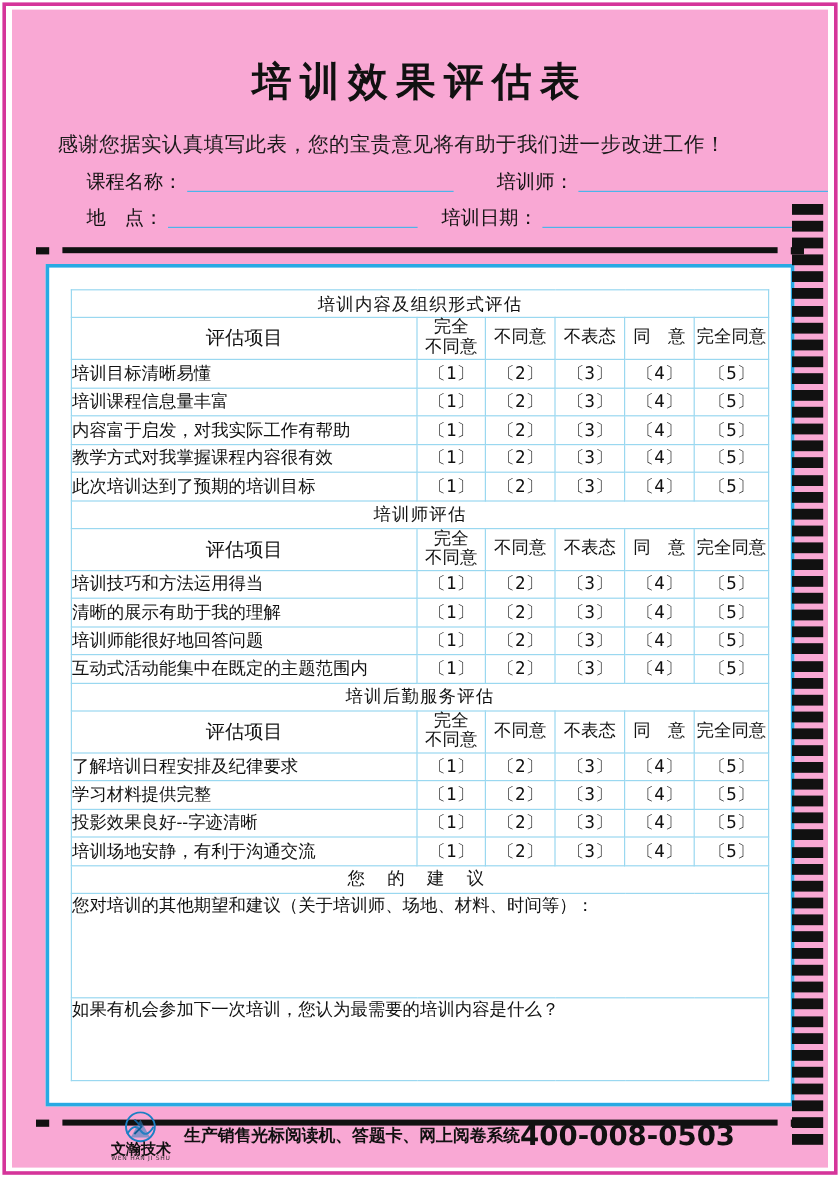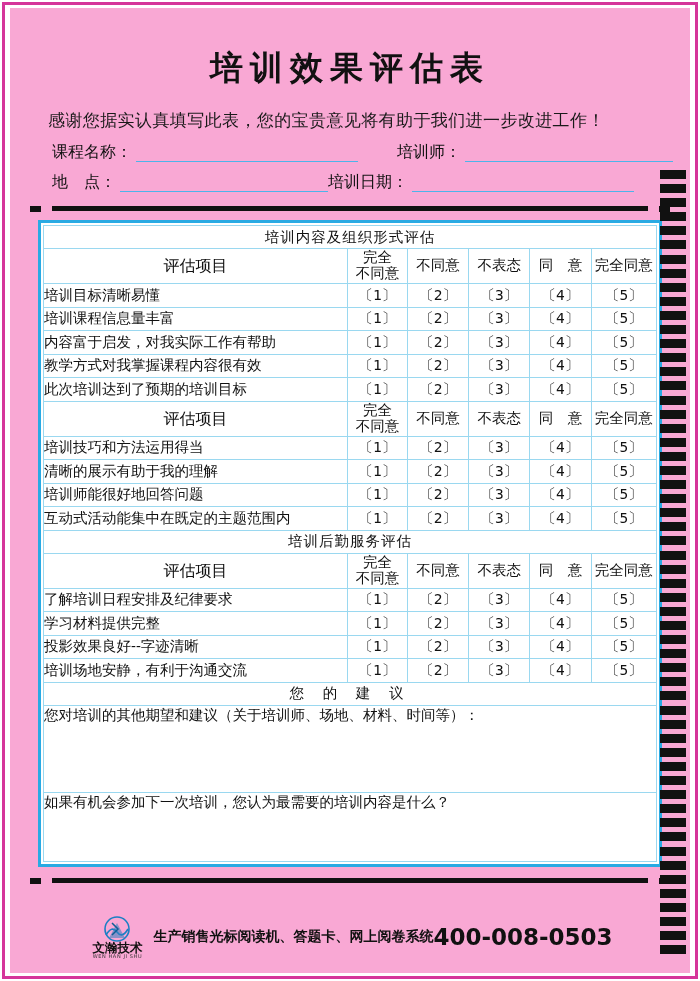--- a/index.html
+++ b/index.html
@@ -30,21 +30,21 @@
     font-family:"DejaVu Serif","Liberation Serif",serif;
   }
   .subtitle{
     margin:18px 0 0 38px;
     font-size:17px;
     color:#1a1a1a;
     letter-spacing:0.4px;
   }
   .fieldrows{margin:10px 0 0 42px;}
   .fieldrow{display:flex;align-items:flex-end;margin-top:9px;}
-  .fcell{display:flex;align-items:center;}
+  .fcell{display:flex;align-items:flex-start;margin-left:20px;}
   .fcell.left{width:345px;}
   .flabel{font-size:16px;color:#111;white-space:nowrap;}
   .fline{
     flex:1;border-bottom:1.5px solid #4db4ea;
     height:17px;margin-left:4px;min-width:60px;
   }
   .fcell.left .fline{width:222px;flex:none;}
   .fcell.right .fline{width:208px;flex:none;}
 
   
@@ -58,21 +58,21 @@
   .blackbar .cap.r{right:0;}
   .blackbar .rule{
     position:absolute;left:22px;right:22px;top:1px;height:5px;background:#111;
   }
 
   
   .tblwrap{
     margin:8px 28px 0 28px;
     border:3px solid #29aae3;
     background:#fff;
-    padding:2px;
+    padding:18px;
   }
   table.form{
     width:100%;border-collapse:collapse;table-layout:fixed;
     border:1px solid #8fd4ef;
   }
   table.form td{
     border:1px solid #9ad8f0;
     padding:0;
     font-size:14.5px;
     color:#111;
@@ -103,21 +103,21 @@
     height:22.5px;
   }
   td.free{
     height:68px;vertical-align:top;padding:7px 0 0 9px;
     font-size:14.8px;
   }
   td.free.tall{height:86px;}
 
   
   .footer{
-    position:absolute;left:0;right:0;bottom:14px;
+    position:absolute;left:0;right:0;bottom:4px;
     display:flex;align-items:center;justify-content:center;
   }
   .logo{
     width:60px;margin-right:6px;text-align:center;line-height:1;
   }
   .logo .mark{display:block;margin:0 auto;}
   .logo .cn{
     display:block;font-size:12.5px;font-weight:bold;color:#111;
     letter-spacing:0px;margin-top:-2px;
     font-family:"DejaVu Sans","Liberation Sans",sans-serif;
@@ -250,20 +250,23 @@
           </tr>
           <tr>
             <td class="q">此次培训达到了预期的培训目标</td>
             <td class="opt">〔1〕</td>
             <td class="opt">〔2〕</td>
             <td class="opt">〔3〕</td>
             <td class="opt">〔4〕</td>
             <td class="opt">〔5〕</td>
           </tr>
           <tr>
+            <td class="sect" colspan="6">培训师评估</td>
+          </tr>
+          <tr>
             <td class="colhead item">评估项目</td>
             <td class="colhead">
               <div>完全</div>
               <div>不同意</div>
             </td>
             <td class="colhead">
               <div>不同意</div>
             </td>
             <td class="colhead">
               <div>不表态</div>

